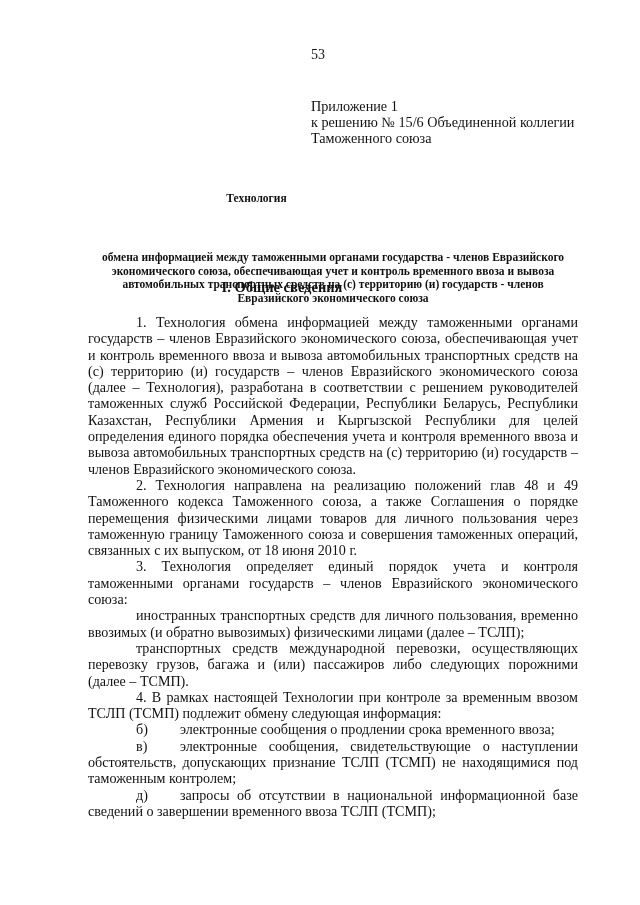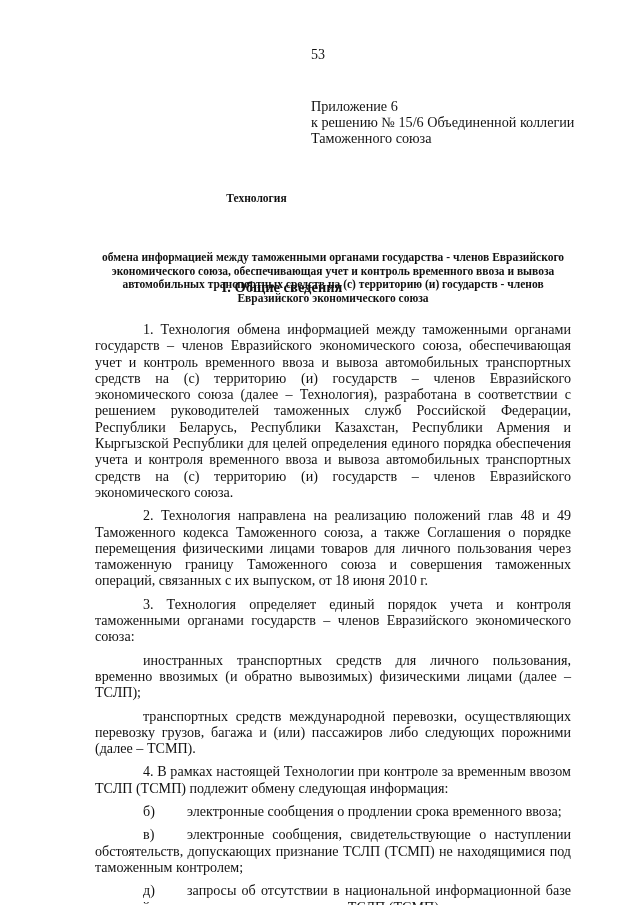--- a/index.html
+++ b/index.html
@@ -9,30 +9,30 @@
   .appendix { position: absolute; left: 311px; top: 98px; font-size: 14.2px; line-height: 16px; }
   .appendix div { white-space: nowrap; }
   .title { position: absolute; left: 0; width: 513px; text-align: center; top: 192px;
     font-weight: bold; font-size: 11.5px; }
   .subtitle { position: absolute; left: 88px; width: 490px; top: 220px; text-align: center;
     font-weight: bold; font-size: 11.5px; line-height: 13.6px; margin-top: 31px; }
   .section { position: absolute; left: 0; width: 564px; text-align: center; top: 279px;
     font-weight: bold; font-size: 14.5px; }
   .body { position: absolute; left: 88px; width: 490px; top: 314px; font-size: 14.1px;
     line-height: 16.3px; text-align: justify; }
-  .body p { margin: 7px; text-indent: 48px; }
+  .body p { margin: 0; text-indent: 48px; }
   .li { display: inline-block; width: 44px; text-indent: 0; }
 </style>
 </head>
 <body>
 
 <div class="page-num">53</div>
 
 <div class="appendix">
-  <div>Приложение 6</div>
+  <div>Приложение 1</div>
   <div>к решению № 15/6  Объединенной коллегии</div>
   <div>Таможенного союза</div>
 </div>
 
 <div class="title">Технология</div>
 <div class="subtitle">обмена информацией между таможенными органами государства - членов Евразийского экономического союза, обеспечивающая учет и контроль временного ввоза и вывоза автомобильных транспортных средств на (с) территорию (и) государств - членов Евразийского экономического союза</div>
 <div class="section">I. Общие сведения</div>
 
 <div class="body">
   <p>1.   Технология обмена информацией между таможенными органами государств – членов Евразийского экономического союза, обеспечивающая учет и контроль временного ввоза и вывоза автомобильных транспортных средств на (с) территорию (и) государств – членов Евразийского экономического союза (далее – Технология), разработана в соответствии с решением руководителей таможенных служб Российской Федерации, Республики Беларусь, Республики Казахстан, Республики Армения и Кыргызской Республики для целей определения единого порядка обеспечения учета и контроля временного ввоза и вывоза автомобильных транспортных средств на (с) территорию (и) государств – членов Евразийского экономического союза.</p>

